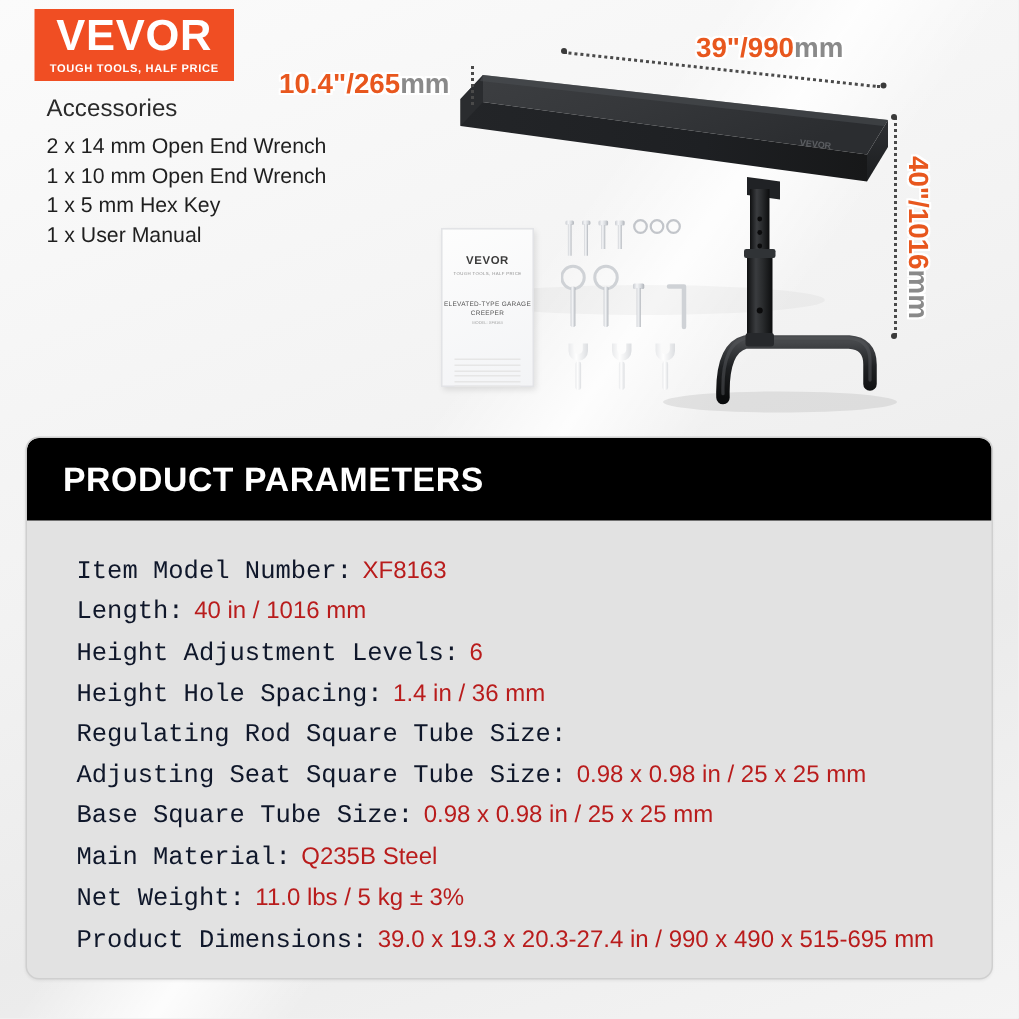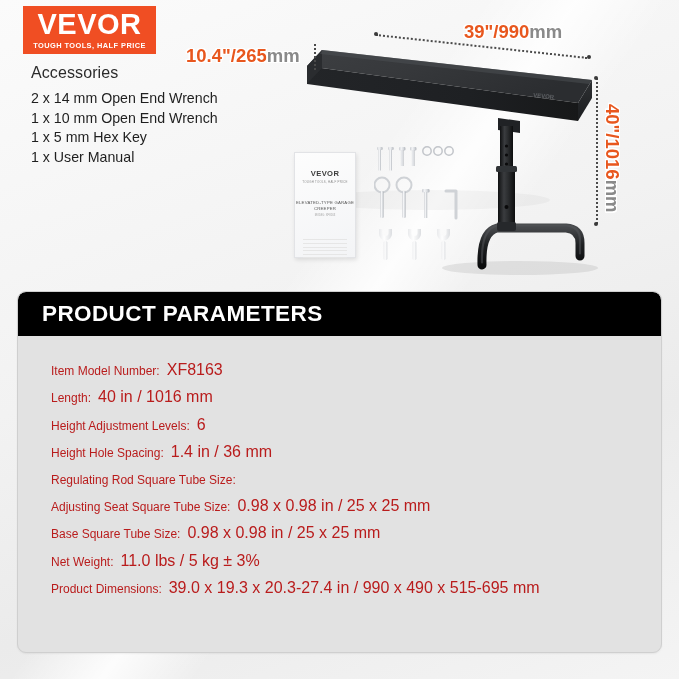--- a/index.html
+++ b/index.html
@@ -201,21 +201,21 @@
     position: absolute;
     left: 17px; top: 291px;
     width: 645px; height: 362px;
     background: #e2e2e2;
     border: 1px solid #cfcfcf;
     border-radius: 9px;
     box-shadow: 0 1px 2px rgba(0,0,0,0.06);
     overflow: hidden;
   }
   #panel-header {
-    height: 44px;
+    height: 55px;
     background: #000000;
     border-radius: 8px 8px 0 0;
     display: flex;
     align-items: center;
     padding-left: 24px;
   }
   #panel-header h1 {
     color: #ffffff;
     font-size: 22.5px;
     font-weight: 700;
@@ -224,23 +224,24 @@
   #spec-list {
     padding: 21px 0 0 33px;
   }
   .spec-row {
     display: flex;
     align-items: baseline;
     line-height: 26.4px;
     white-space: nowrap;
   }
   .spec-label {
-    font-size: 12px;
-    color: #b91c1c;
+    font-size: 17px;
+    color: #0f172a;
     font-weight: 400;
+    font-family: Liberation Mono, monospace;
   }
   .spec-value {
     font-size: 16px;
     color: #b91c1c;
     font-weight: 400;
     margin-left: 7px;
   }
 </style>
 </head>
 <body>
@@ -461,20 +462,24 @@
       </div>
       <div class="spec-row">
         <span class="spec-label">Adjusting Seat Square Tube Size:</span>
         <span class="spec-value">0.98 x 0.98 in / 25 x 25 mm</span>
       </div>
       <div class="spec-row">
         <span class="spec-label">Base Square Tube Size:</span>
         <span class="spec-value">0.98 x 0.98 in / 25 x 25 mm</span>
       </div>
       <div class="spec-row">
+        <span class="spec-label">Main Material:</span>
+        <span class="spec-value">Q235B Steel</span>
+      </div>
+      <div class="spec-row">
         <span class="spec-label">Net Weight:</span>
         <span class="spec-value">11.0 lbs / 5 kg ± 3%</span>
       </div>
       <div class="spec-row">
         <span class="spec-label">Product Dimensions:</span>
         <span class="spec-value">39.0 x 19.3 x 20.3-27.4 in / 990 x 490 x 515-695 mm</span>
       </div>
     </div>
   </div>
 

